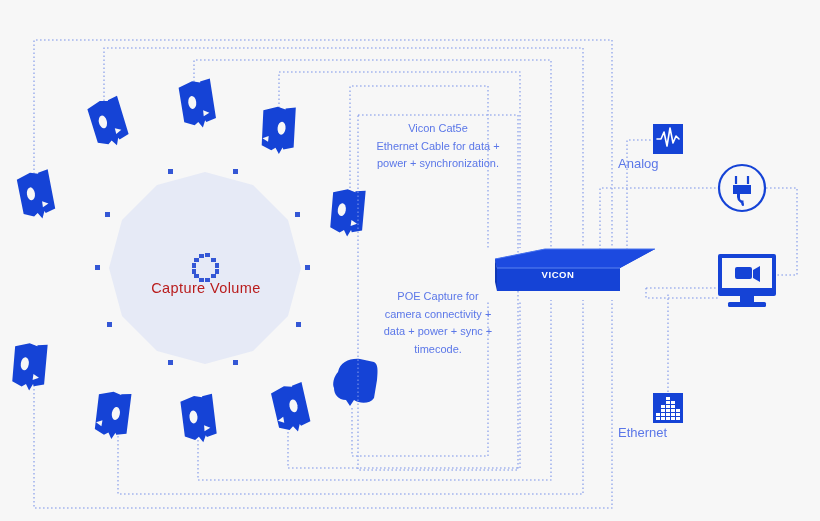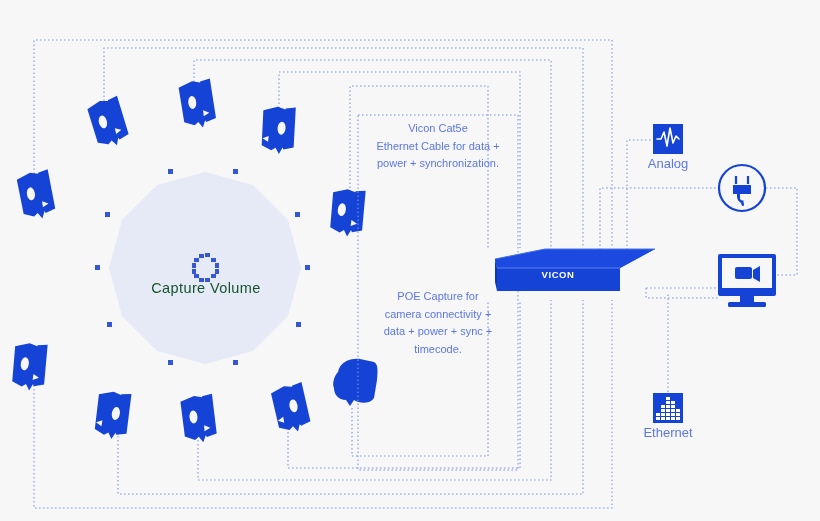--- a/index.html
+++ b/index.html
@@ -15,32 +15,32 @@
   .textbox{
     position:absolute;
     color:#5b77e8;
     font-size:11px;
     line-height:17.5px;
     text-align:center;
     white-space:pre-line;
   }
   .cv-label{
     position:absolute;
-    color:#14532d;
+    color:#b91c1c;
     font-size:14.5px;
     letter-spacing:.4px;
     text-align:center;
     white-space:nowrap;
   }
   .dev-label{
     position:absolute;
     color:#5b77e8;
     font-size:13px;
     line-height:16px;
-    text-align:center;
+    text-align:left;
     white-space:pre-line;
   }
 </style>
 </head>
 <body>
 
 <div id="stage">
 
   <svg class="svg-layer" viewBox="0 0 820 521">
     <g fill="none" stroke="#7d95ea" stroke-width="1.1" stroke-dasharray="1.6 2.4" stroke-linecap="butt">

